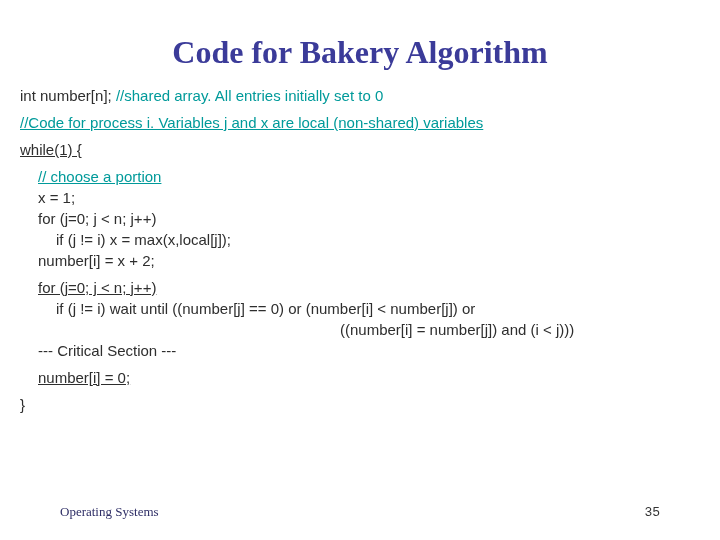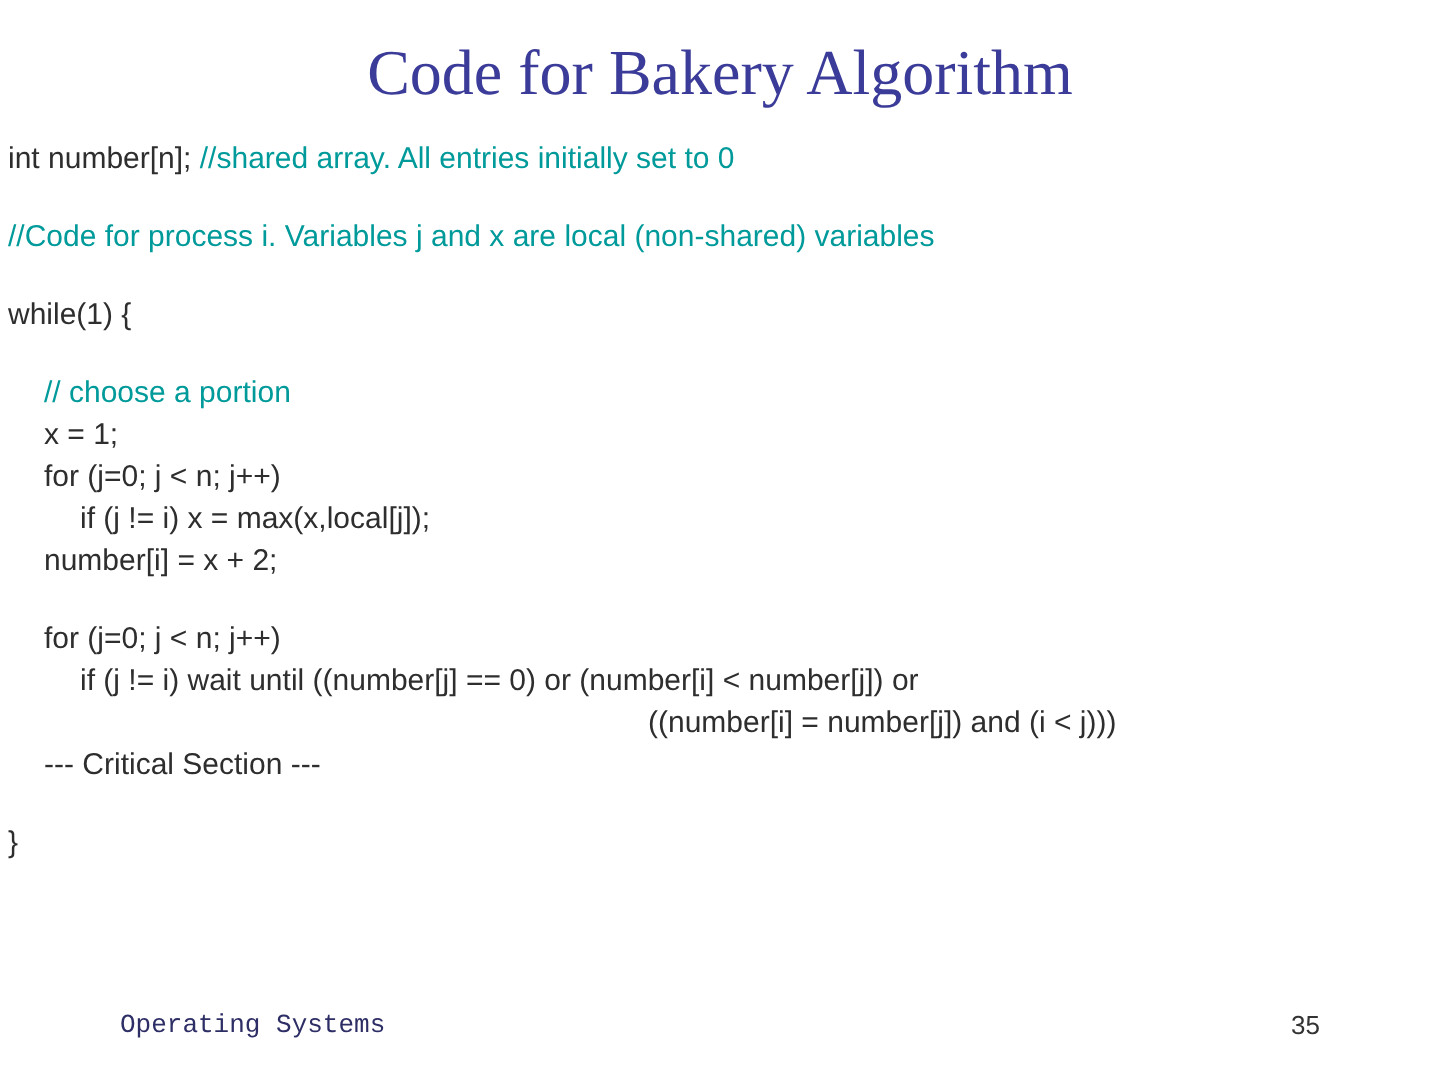--- a/index.html
+++ b/index.html
@@ -8,54 +8,55 @@
     height: 540px;
     background: #ffffff;
     font-family: "Times New Roman", serif;
     position: relative;
     overflow: hidden;
   }
   .title {
     text-align: center;
     color: #3b3b99;
     font-size: 32px;
-    font-weight: normal;
+    font-weight: bold;
     padding-top: 18px;
     padding-bottom: 14px;
+    margin-top: 16px;
   }
   .content {
-    padding-left: 4px;
+    padding-left: 20px;
     padding-right: 16px;
   }
   .line {
     font-family: Arial, Helvetica, sans-serif;
     font-size: 15px;
     line-height: 1.4;
     color: #333;
   }
   .teal { color: #009a9a; }
   .dark { color: #2e2e2e; }
-  .gap { margin-top: 18px; }
+  .gap { margin-top: 6px; text-decoration: underline; }
   .biggap { margin-top: 0; }
   .ind1 { padding-left: 18px; }
   .ind2 { padding-left: 36px; }
   .wait-cont { padding-left: 320px; }
   .footer-left {
     position: absolute;
     left: 60px;
     bottom: 20px;
-    font-family: Liberation Mono, monospace;
+    font-family: Liberation Serif, serif;
     font-size: 13px;
     color: #2e2e66;
   }
   .footer-right {
     position: absolute;
     right: 60px;
     bottom: 20px;
-    font-family: Liberation Sans, sans-serif;
+    font-family: Liberation Mono, monospace;
     font-size: 13px;
     color: #333;
   }
 </style>
 </head>
 <body>
 
 <div class="title">Code for Bakery Algorithm</div>
 
 <div class="content">
@@ -66,17 +67,18 @@
   <div class="line dark gap">while(1)  {</div>
   <div class="line teal gap ind1">// choose a portion</div>
   <div class="line dark ind1">x = 1;</div>
   <div class="line dark ind1">for (j=0; j &lt; n; j++)</div>
   <div class="line dark ind2">if (j != i)  x = max(x,local[j]);</div>
   <div class="line dark ind1">number[i] = x + 2;</div>
   <div class="line dark gap ind1">for (j=0; j &lt; n; j++)</div>
   <div class="line dark ind2">if (j != i) wait until ((number[j] == 0) or (number[i] &lt; number[j]) or</div>
   <div class="line dark wait-cont">((number[i] = number[j]) and (i &lt; j)))</div>
   <div class="line dark biggap ind1">--- Critical Section ---</div>
+  <div class="line dark gap ind1">number[i] = 0;</div>
   <div class="line dark gap">}</div>
 </div>
 
 <div class="footer-left">Operating Systems</div>
 <div class="footer-right">35</div>
 
 </body></html>

